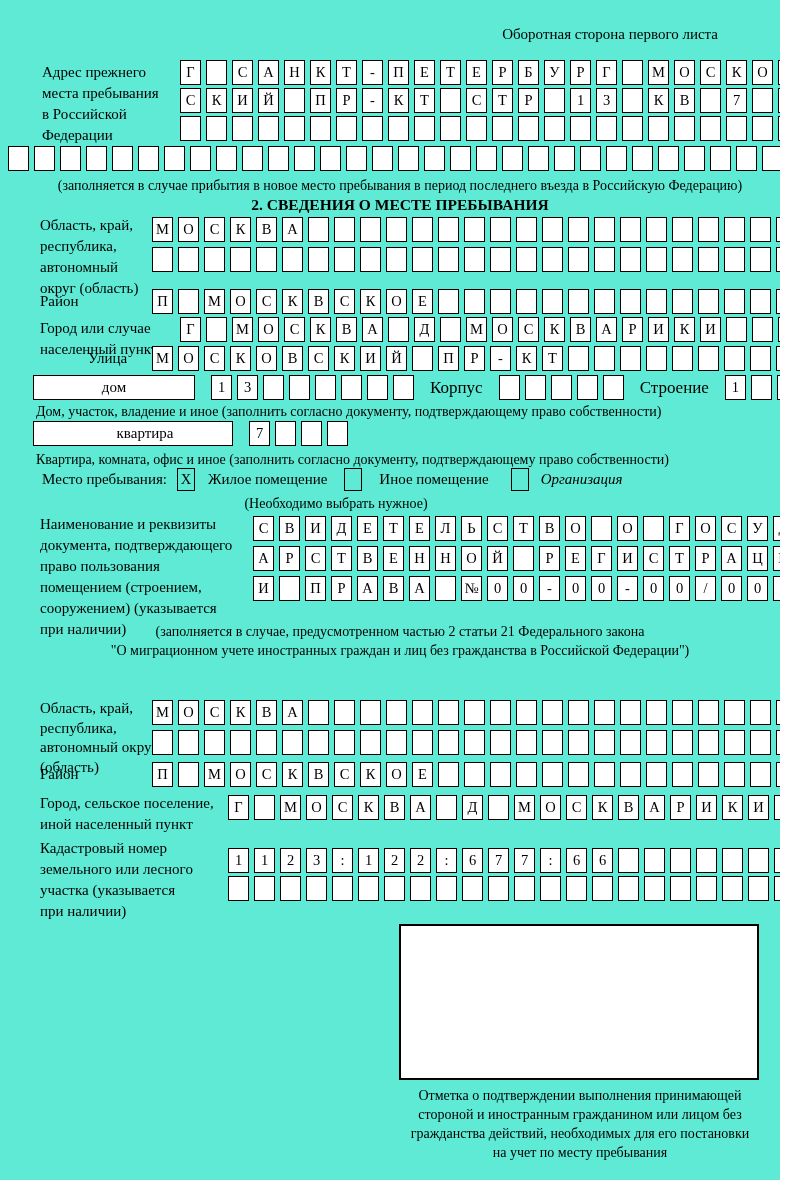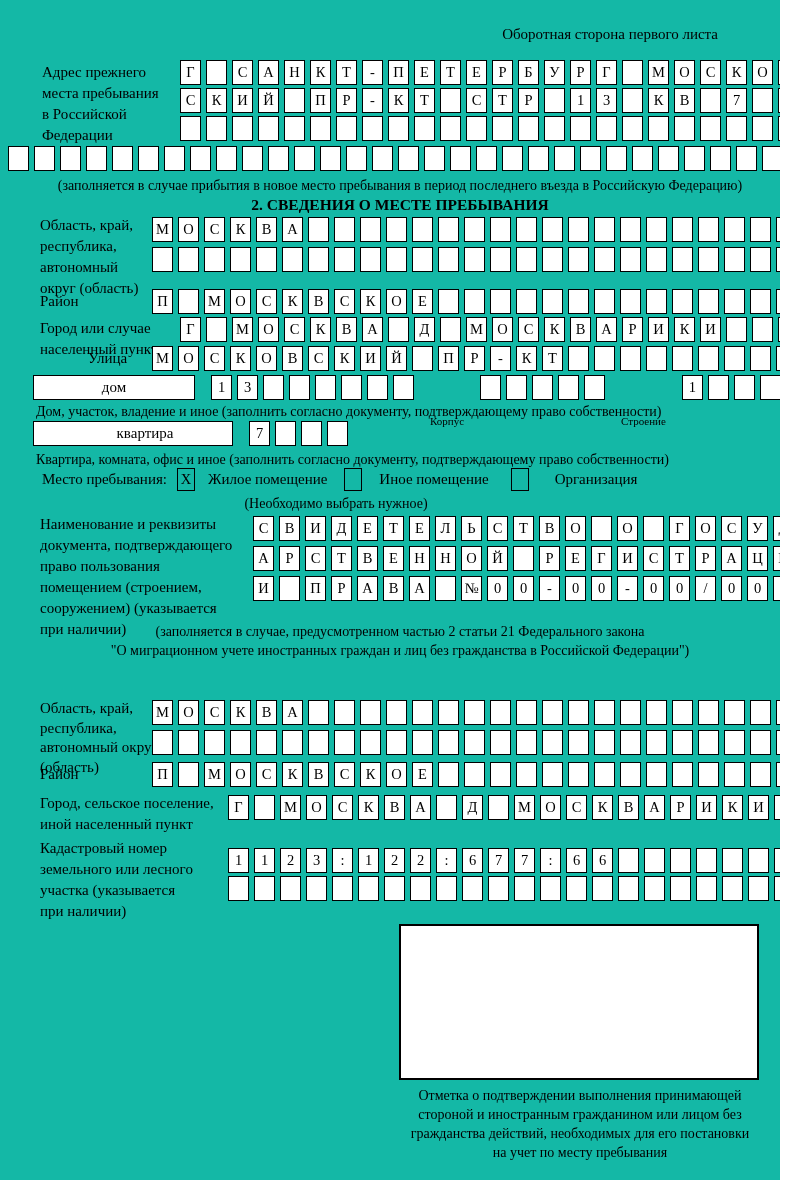--- a/index.html
+++ b/index.html
@@ -1,32 +1,32 @@
 <!DOCTYPE html>
 <html><head>
 <meta charset="utf-8">
 <style>
   html,body{margin:0;padding:0;background:#fff;}
-  .page{position:relative;width:780px;height:1180px;background:#14b8a6;color:#000;
+  .page{position:relative;width:780px;height:1180px;background:#5eead4;color:#000;
         font-family:"Liberation Serif","DejaVu Serif",serif;overflow:hidden;}
   .abs{position:absolute;}
   .pre{white-space:pre-line;}
   .lbl{font-size:15px;line-height:21px;}
   .lbl19{font-size:15px;line-height:19.5px;}
   .hdr{font-size:15px;}
   .title{width:800px;text-align:center;font-weight:bold;font-size:15.5px;}
   .note{width:800px;text-align:center;font-size:14px;line-height:19px;}
   .cap{font-size:14px;}
   .cells{display:flex;gap:5px;}
   .cell{box-sizing:border-box;width:21px;min-width:21px;height:25px;border:1.8px solid #000;
         display:flex;align-items:center;justify-content:center;font-size:14.5px;background:#fff;}
   .widebox{box-sizing:border-box;height:25px;border:1.8px solid #000;display:flex;
         align-items:center;justify-content:center;font-size:15px;background:#fff;}
   .hrow{display:flex;align-items:flex-start;gap:16px;}
-  .inlbl{font-size:11px;line-height:25px;white-space:nowrap;margin-top:34px;}
+  .inlbl{font-size:17px;line-height:25px;white-space:nowrap;}
   .stayrow{display:flex;align-items:center;font-size:15px;white-space:nowrap;}
   .ckbox{box-sizing:border-box;width:18px;height:23px;border:1.8px solid #000;display:inline-flex;
         align-items:center;justify-content:center;font-size:14.5px;}
   .bigbox{box-sizing:border-box;border:2px solid #000;background:#fff;}
   .ctr{text-align:center;}
 </style>
 </head>
 <body>
 
 <div class="page">
@@ -338,21 +338,21 @@
   </div>
   <div class="abs cap" style="left:36px;top:452px;">Квартира, комната, офис и иное (заполнить согласно документу, подтверждающему право собственности)</div>
 
   <div class="abs stayrow" style="left:42px;top:468px;">
     <span>Место пребывания:</span>
     <span class="ckbox" style="margin-left:10px;">X</span>
     <span style="margin-left:13px;">Жилое помещение</span>
     <span class="ckbox" style="margin-left:17px;"></span>
     <span style="margin-left:17px;">Иное помещение</span>
     <span class="ckbox" style="margin-left:22px;"></span>
-    <span style="margin-left:26px;">Организация</span>
+    <span style="margin-left:12px;font-style:italic;">Организация</span>
   </div>
   <div class="abs cap ctr" style="left:186px;top:496px;width:300px;font-family:Liberation Serif, serif;">(Необходимо выбрать нужное)</div>
 
   <div class="abs lbl pre" style="left:40px;top:514px;width:215px;">Наименование и реквизиты
 документа, подтверждающего
 право пользования
 помещением (строением,
 сооружением) (указывается
 при наличии)</div>
   <div class="abs cells" style="left:253px;top:516px;">

